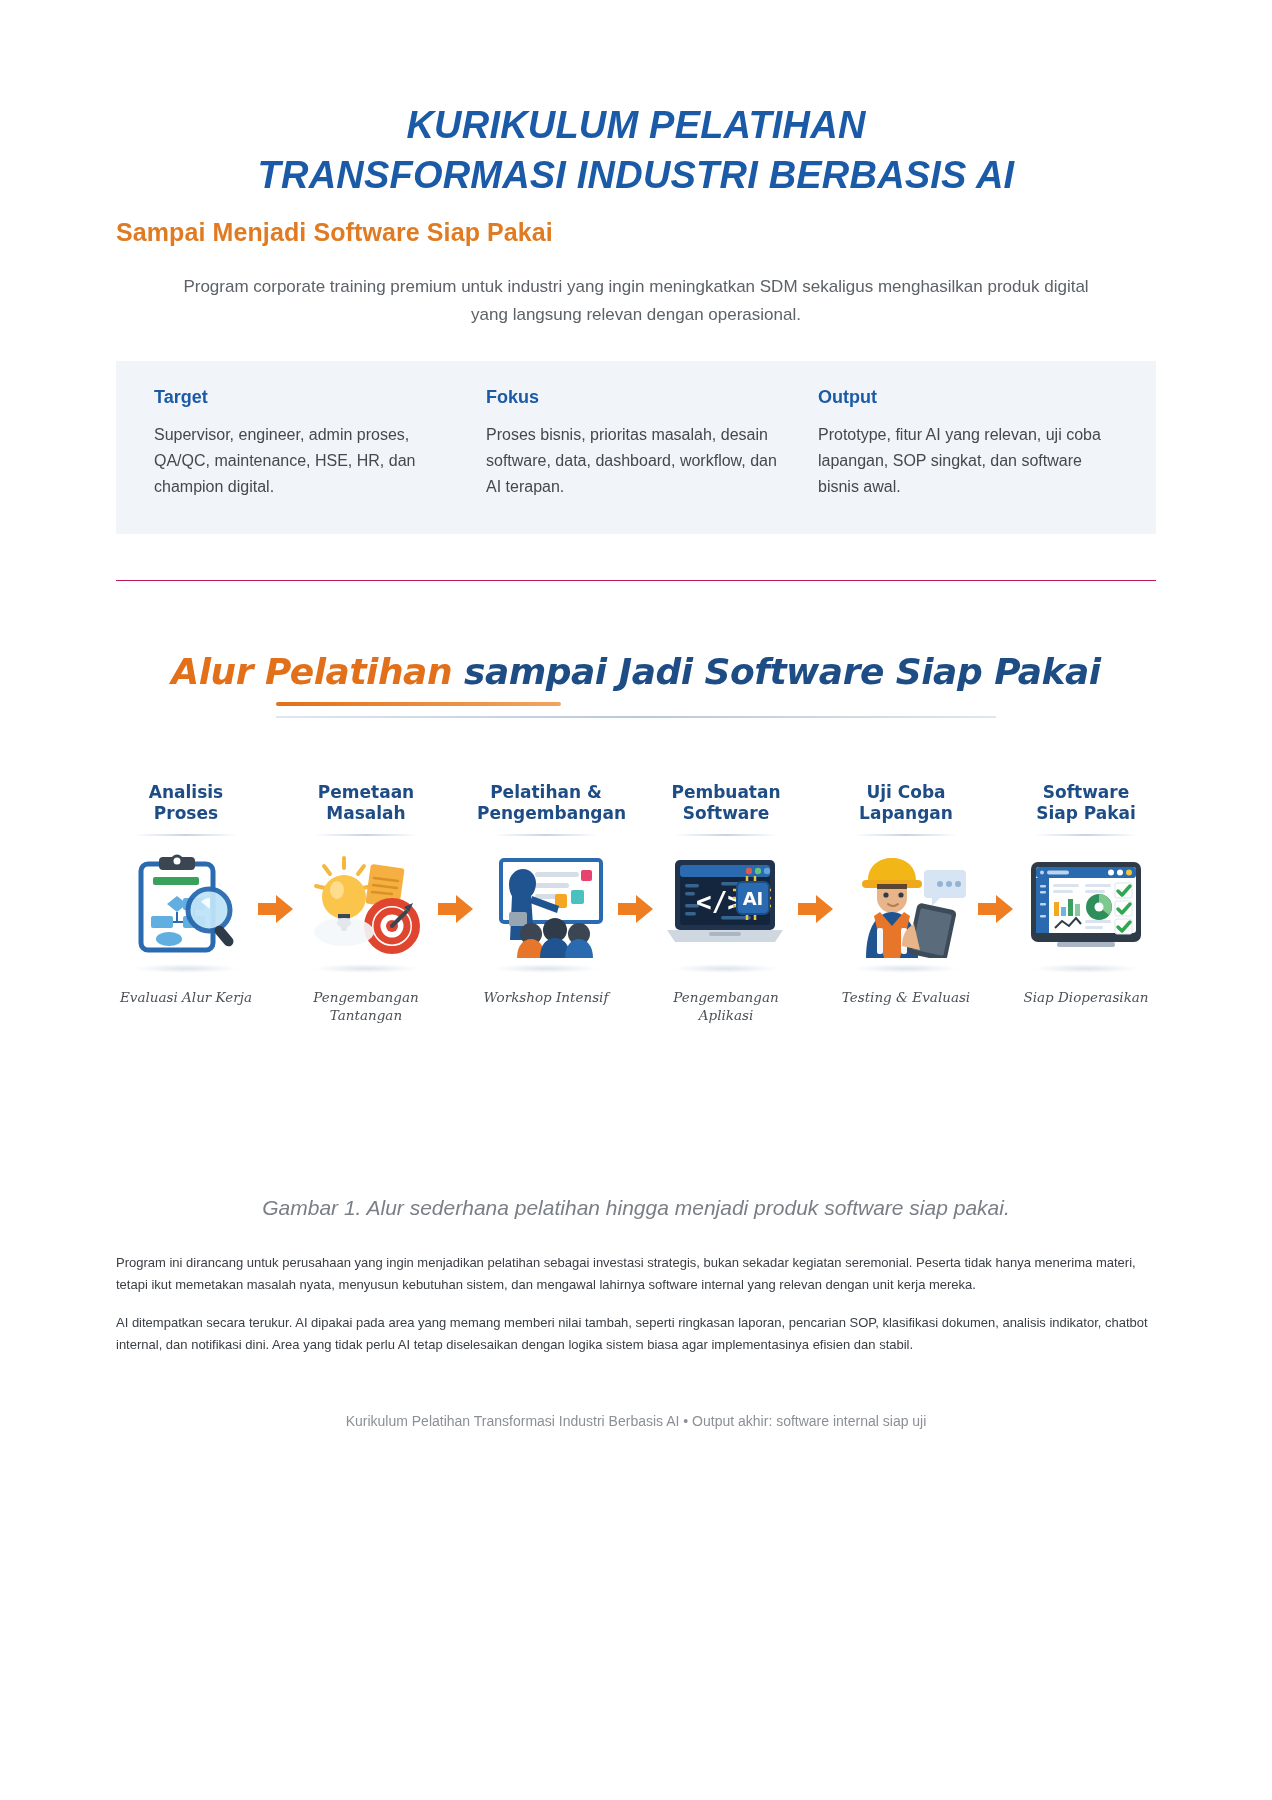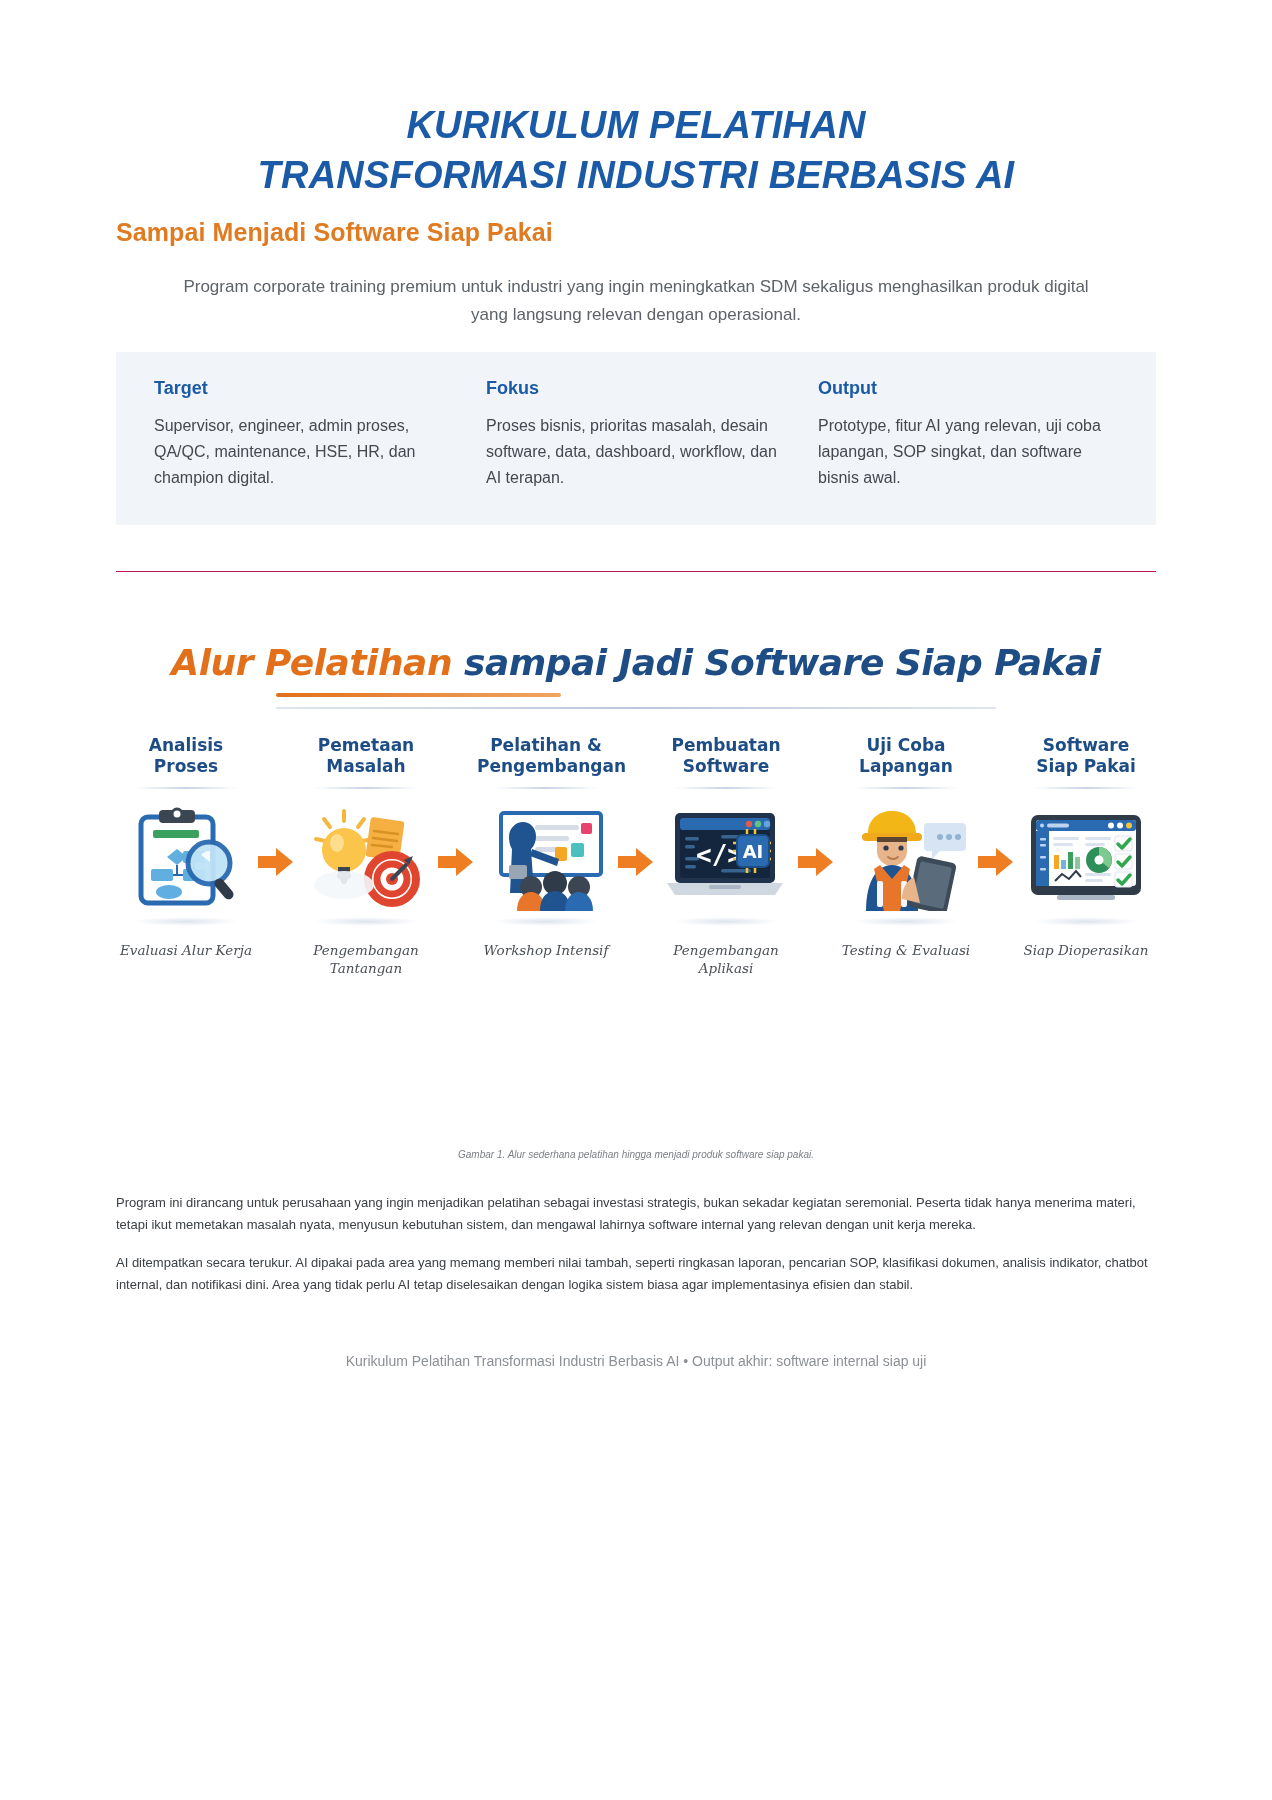--- a/index.html
+++ b/index.html
@@ -51,21 +51,21 @@
     color: #5c6268;
     font-size: 17px;
     line-height: 1.62;
     margin: 26px auto 0 auto;
     max-width: 940px;
     font-weight: normal;
   }
 
   
   .info-band {
-    margin-top: 24px;
+    margin-top: 33px;
     background: #f1f4f9;
     padding: 26px 22px 34px 22px;
     display: flex;
     gap: 0;
   }
   .info-col {
     flex: 1 1 0;
     padding: 0 24px 0 16px;
     box-sizing: border-box;
   }
@@ -123,21 +123,21 @@
     position: absolute;
     left: 0; top: 14px;
     width: 720px; height: 2px;
     background: linear-gradient(90deg,#dfe6ef,#b9c8dc,#dfe6ef);
   }
 
   .steps {
     display: flex;
     align-items: flex-start;
     justify-content: center;
-    margin-top: 32px;
+    margin-top: 70px;
     padding: 0 10px;
   }
   .step {
     width: 138px;
     text-align: center;
     flex: 0 0 auto;
   }
   .step-title {
     color: #1e4d86;
     font-family: "DejaVu Sans", sans-serif;
@@ -180,21 +180,21 @@
     width: 42px;
     margin-top: 112px;
     display: flex;
     justify-content: center;
   }
 
   .fig-caption {
     text-align: center;
     margin-top: 22px;
     color: #7a7f85;
-    font-size: 10px;
+    font-size: 21px;
     font-style: italic;
   }
 
   
   .section {
     margin-top: 32px;
   }
   .section h2 {
     color: #1b5aa6;
     font-size: 25px;

